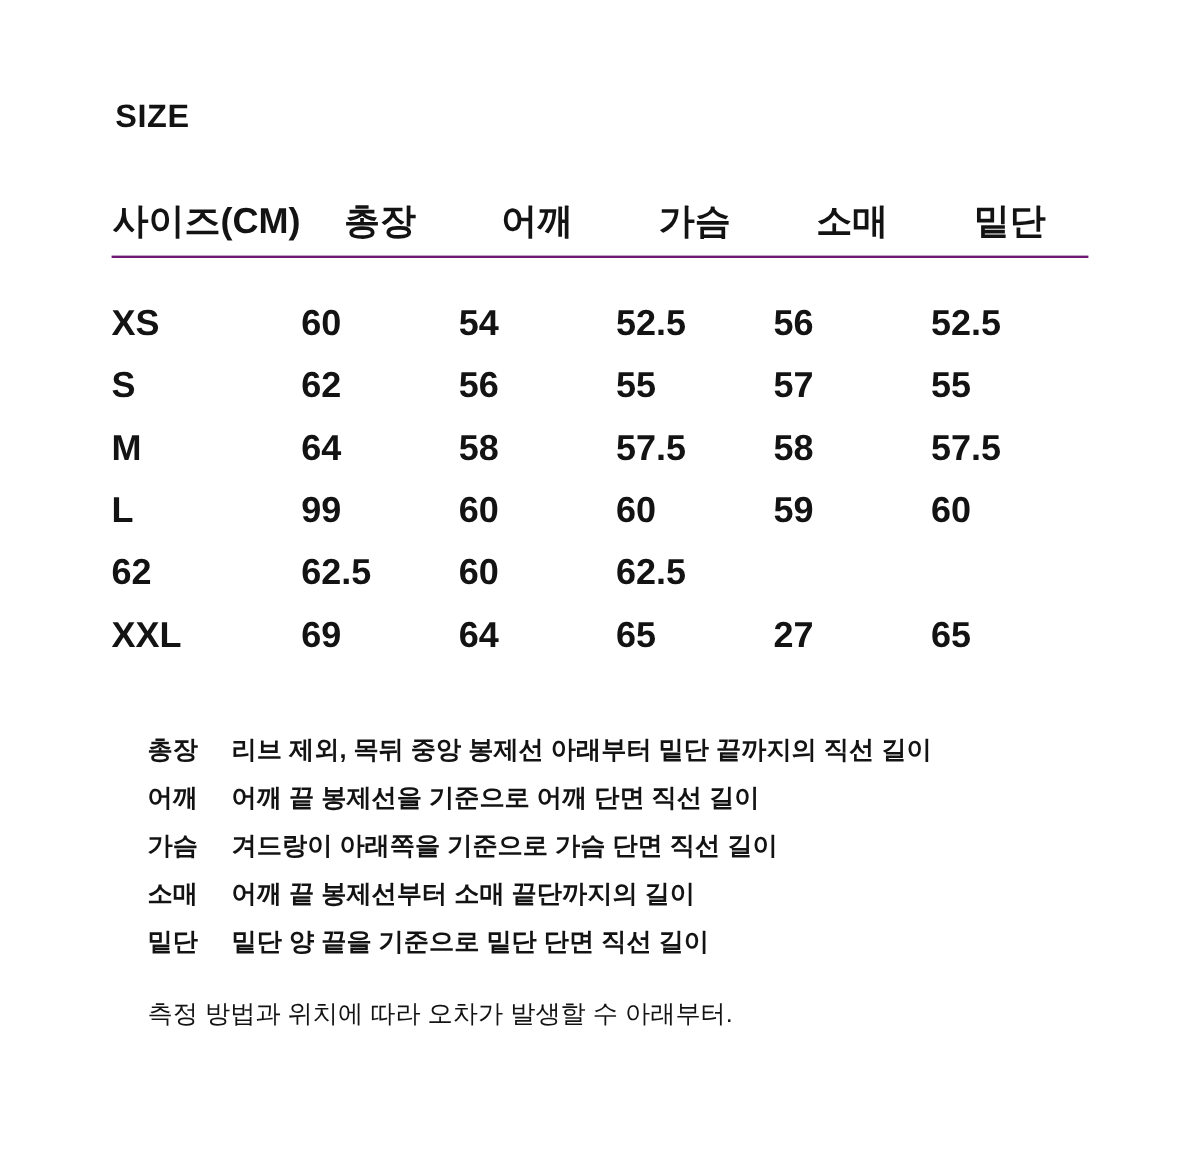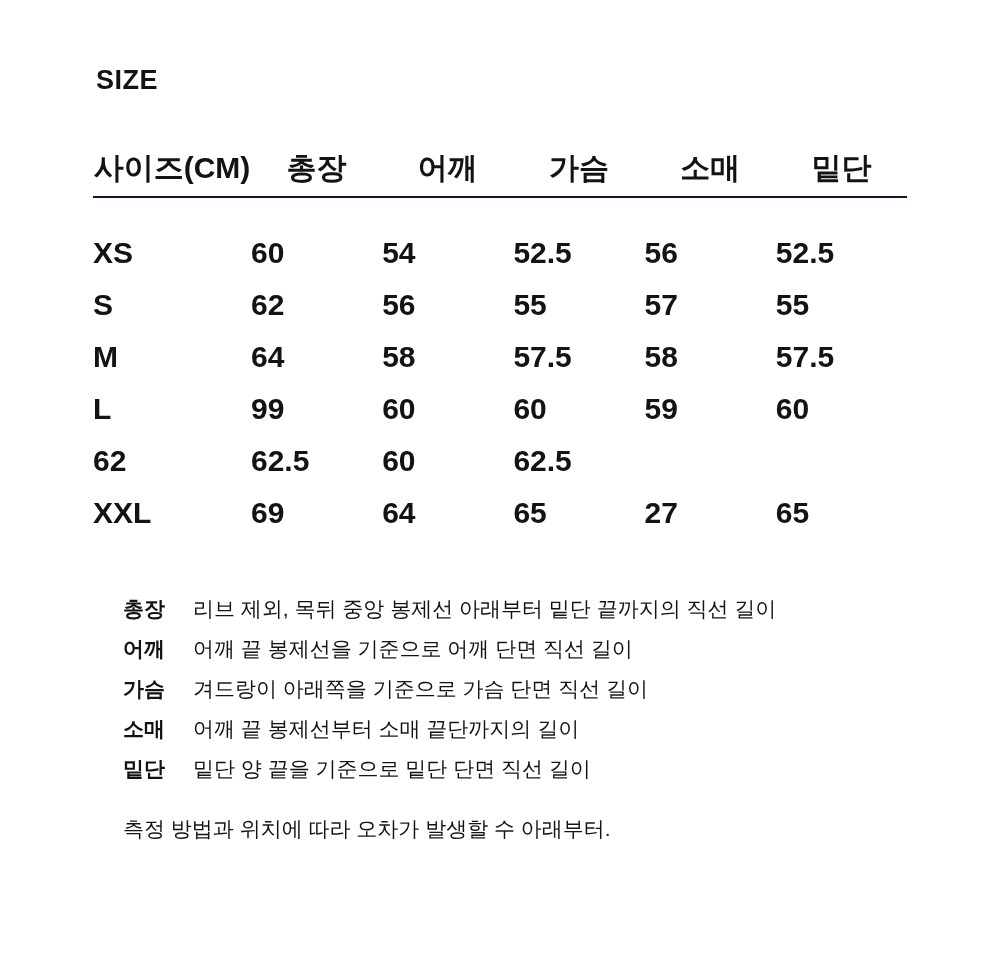--- a/index.html
+++ b/index.html
@@ -6,39 +6,39 @@
   html, body { margin: 0; padding: 0; }
   body {
     width: 1000px;
     height: 968px;
     background: #ffffff;
     color: #131313;
     font-family: "Liberation Sans", sans-serif;
     overflow: hidden;
   }
   .page {
-    padding: 65px 0 0 93px;
+    padding: 82px 0 0 93px;
   }
   .title {
     margin: 0 0 0 3px;
     font-size: 27px;
     line-height: 30px;
     font-weight: 700;
     letter-spacing: 0.5px;
     color: #131313;
   }
   .size-table {
     width: 814px;
     margin-top: 55px;
   }
   .header-row {
     display: grid;
     grid-template-columns: 158px repeat(5, 1fr);
     padding-bottom: 10px;
-    border-bottom: 2px solid #0f172a;
+    border-bottom: 2px solid #701a75;
   }
   .header-row .cell {
     font-size: 30px;
     line-height: 36px;
     font-weight: 700;
     text-align: center;
   }
   .table-body {
     padding-top: 29px;
   }
@@ -63,21 +63,21 @@
     font-size: 21px;
   }
   .def-term {
     font-weight: 700;
     width: 46px;
     margin-right: 24px;
     flex: none;
     white-space: nowrap;
   }
   .def-desc {
-    font-weight: 400;
+    font-weight: 700;
     white-space: nowrap;
     text-align: center;
   }
   .note {
     margin: 20px 0 0 30px;
     font-size: 21px;
     line-height: 40px;
     font-weight: 400;
     white-space: nowrap;
   }

